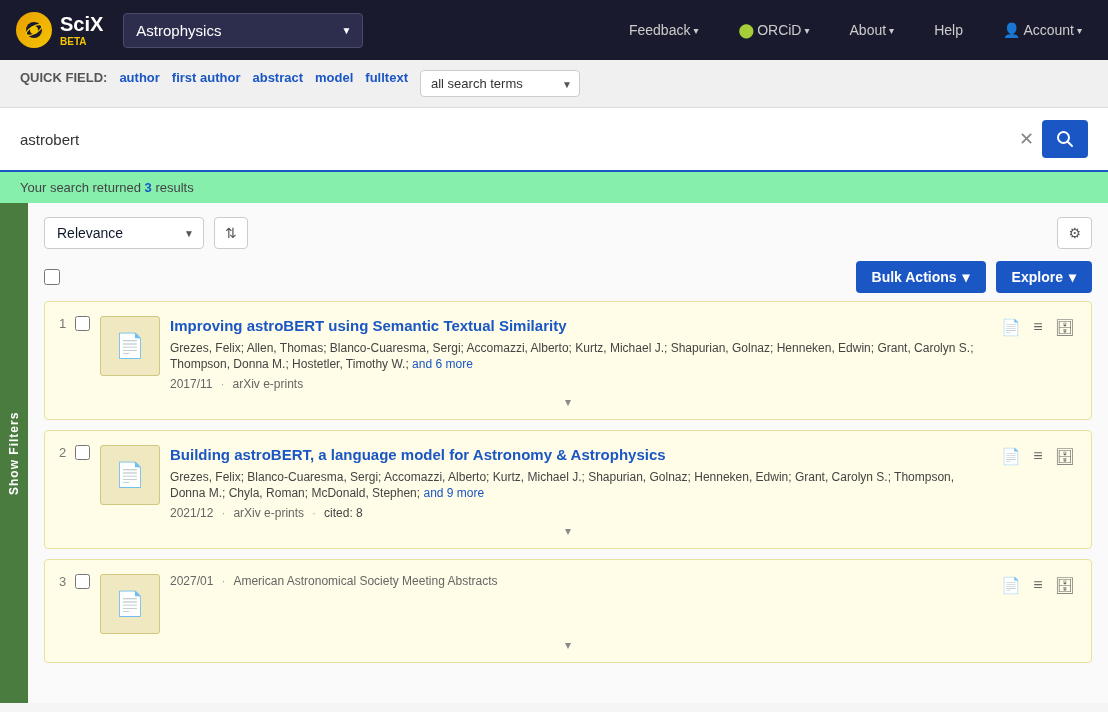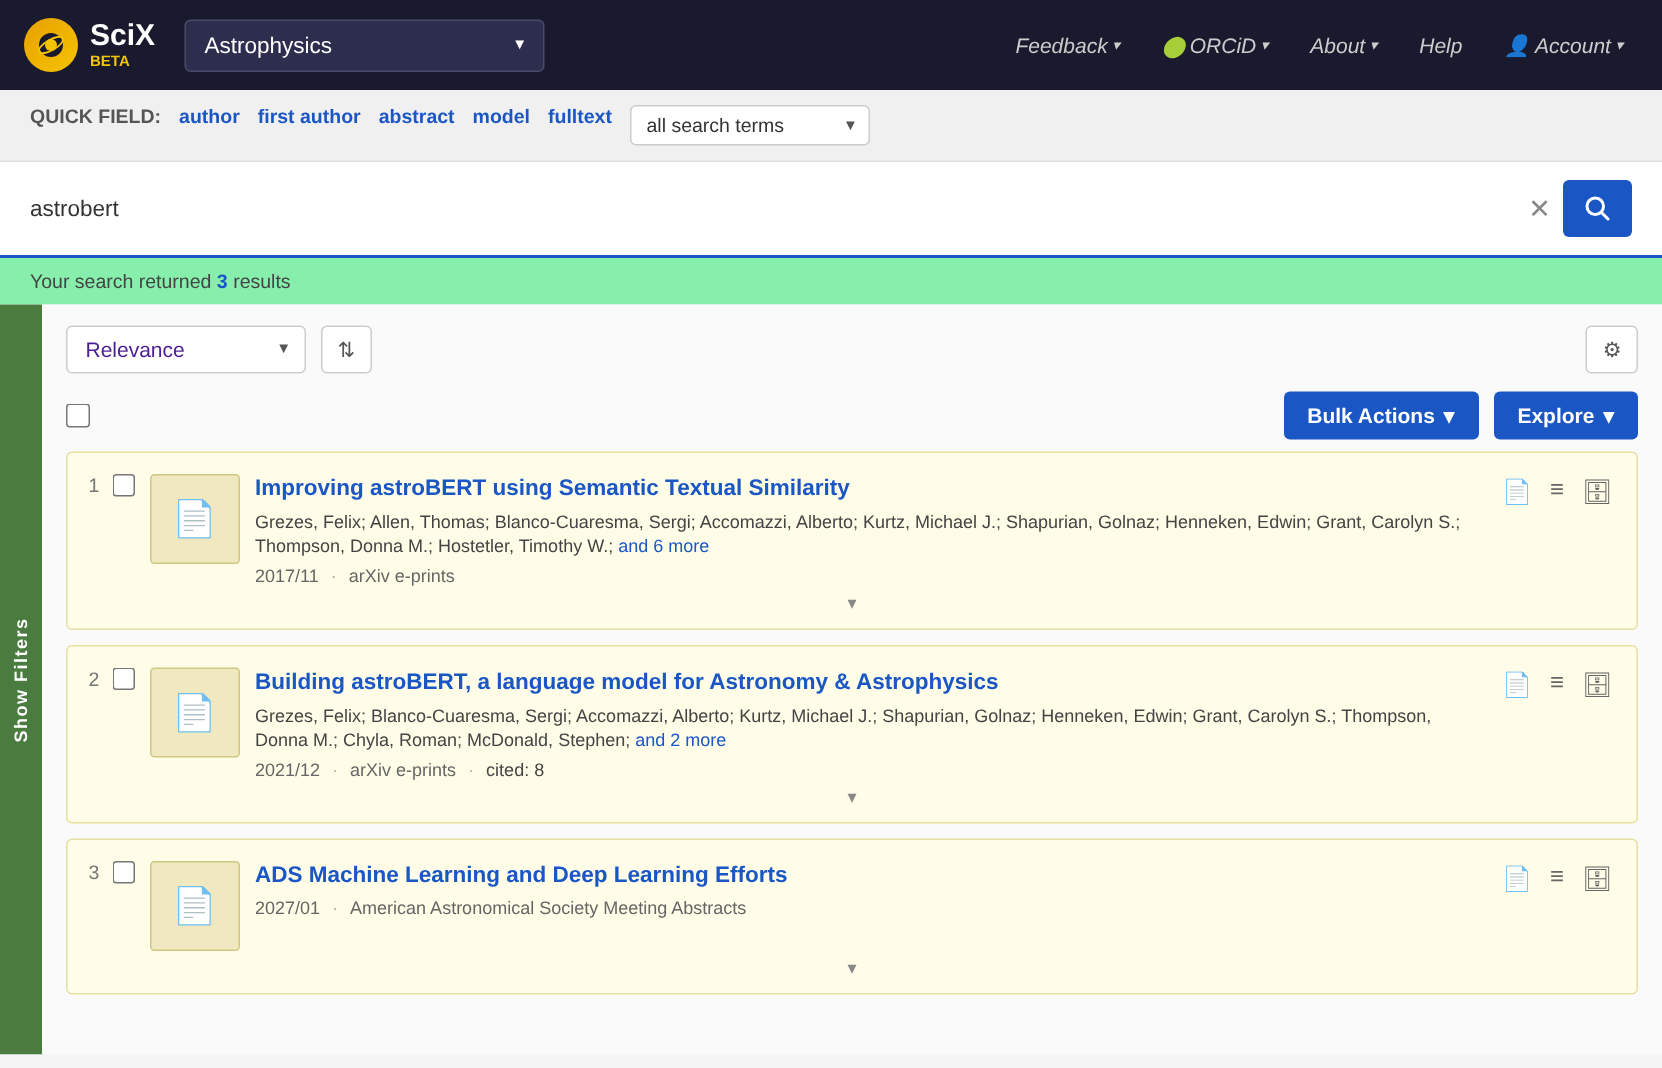--- a/index.html
+++ b/index.html
@@ -60,22 +60,21 @@
       top: 50%;
       transform: translateY(-50%);
       color: white;
       font-size: 10px;
       pointer-events: none;
     }
     .header-nav {
       margin-left: auto;
       display: flex;
       align-items: center;
-      gap: 8px;
-      font-style: italic;
+      gap: 20px;
     }
     .nav-item {
       color: #ccc;
       padding: 8px 10px;
       cursor: pointer;
       font-size: 14px;
       display: flex;
       align-items: center;
       gap: 3px;
       white-space: nowrap;
@@ -217,21 +216,21 @@
     }
     .sort-select-wrap {
       position: relative;
     }
     .sort-select {
       background: white;
       border: 1px solid #ccc;
       padding: 7px 30px 7px 12px;
       border-radius: 4px;
       font-size: 14px;
-      color: #4c1d95;
+      color: #0f172a;
       appearance: none;
       cursor: pointer;
       min-width: 160px;
     }
     .sort-select-wrap::after {
       content: '▼';
       position: absolute;
       right: 10px;
       top: 50%;
       transform: translateY(-50%);
@@ -555,21 +554,21 @@
       <div class="result-card-inner">
         <div class="result-num-check">
           <span class="result-num">2</span>
           <input type="checkbox" class="result-checkbox" style="">
         </div>
         <div class="result-thumbnail">📄</div>
         <div class="result-content">
           <div class="result-title">Building astroBERT, a language model for Astronomy &amp; Astrophysics</div>
           <div class="result-authors">
             <span>Grezes, Felix; Blanco-Cuaresma, Sergi; Accomazzi, Alberto; Kurtz, Michael J.; Shapurian, Golnaz; Henneken, Edwin; Grant, Carolyn S.; Thompson, Donna M.; Chyla, Roman; McDonald, Stephen;</span>
-            <span class="more-authors">and 2 more</span>
+            <span class="more-authors">and 9 more</span>
           </div>
           <div class="result-meta">
             <span>2021/12</span>
             <span class="dot-sep">·</span>
             <span>arXiv e-prints</span>
             <span class="dot-sep">·</span>
             <span class="cited">cited: 8</span>
           </div>
         </div>
         <div class="result-icons">
@@ -582,21 +581,20 @@
     </div>
 
     <div class="result-card">
       <div class="result-card-inner">
         <div class="result-num-check">
           <span class="result-num">3</span>
           <input type="checkbox" class="result-checkbox" style="">
         </div>
         <div class="result-thumbnail">📄</div>
         <div class="result-content">
-          <div class="result-title">ADS Machine Learning and Deep Learning Efforts</div>
           <div class="result-meta">
             <span>2027/01</span>
             <span class="dot-sep">·</span>
             <span>American Astronomical Society Meeting Abstracts</span>
           </div>
         </div>
         <div class="result-icons">
           <button class="result-icon-btn">📄</button>
           <button class="result-icon-btn">≡</button>
           <button class="result-icon-btn">🗄</button>

